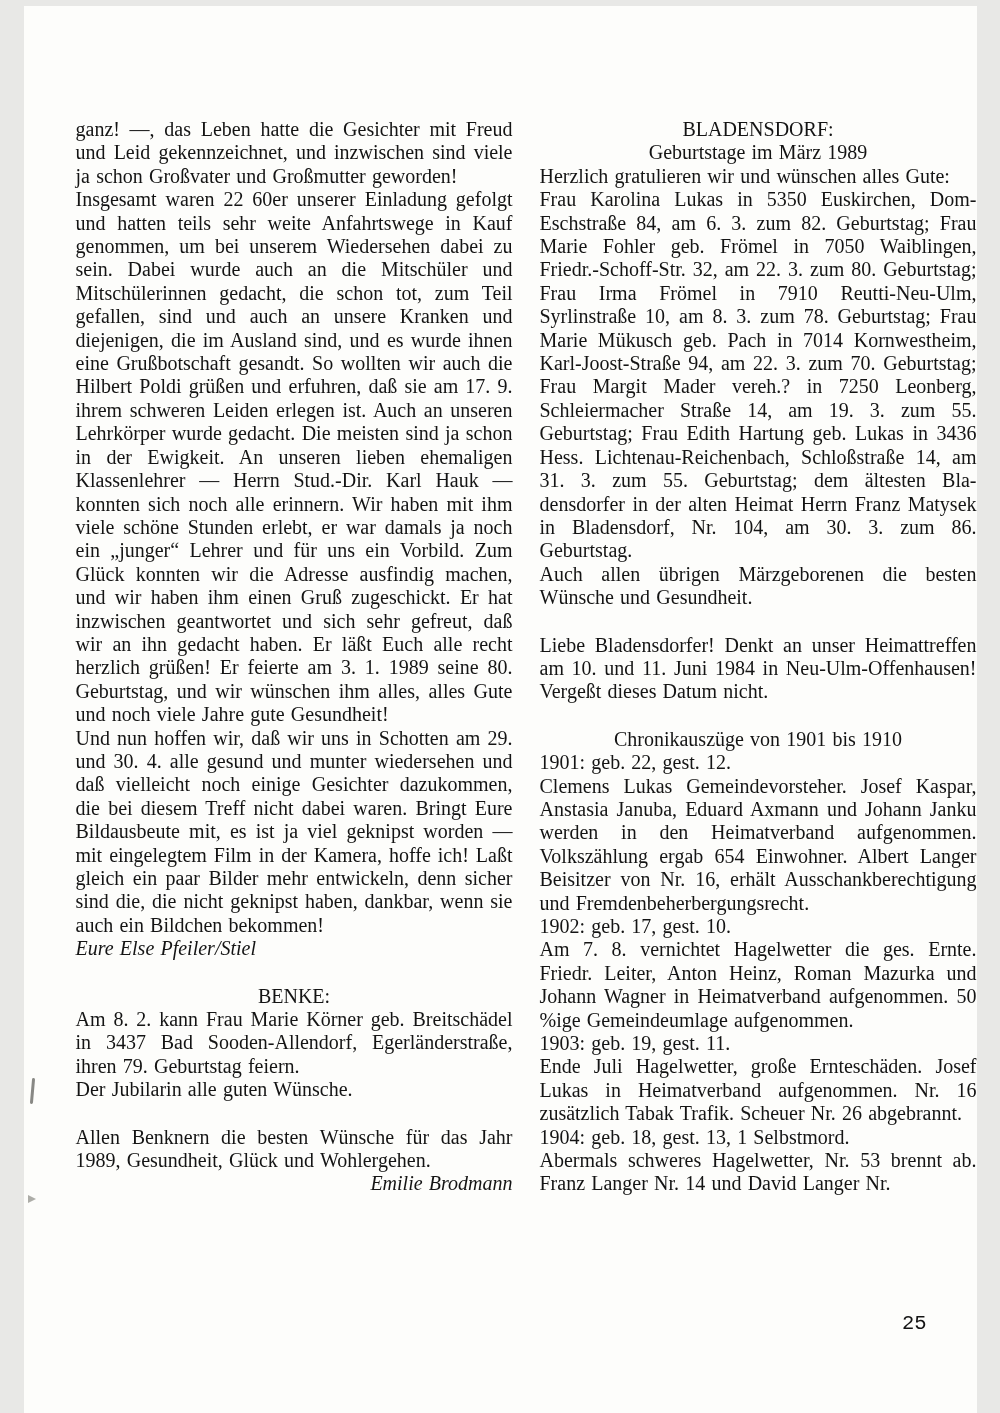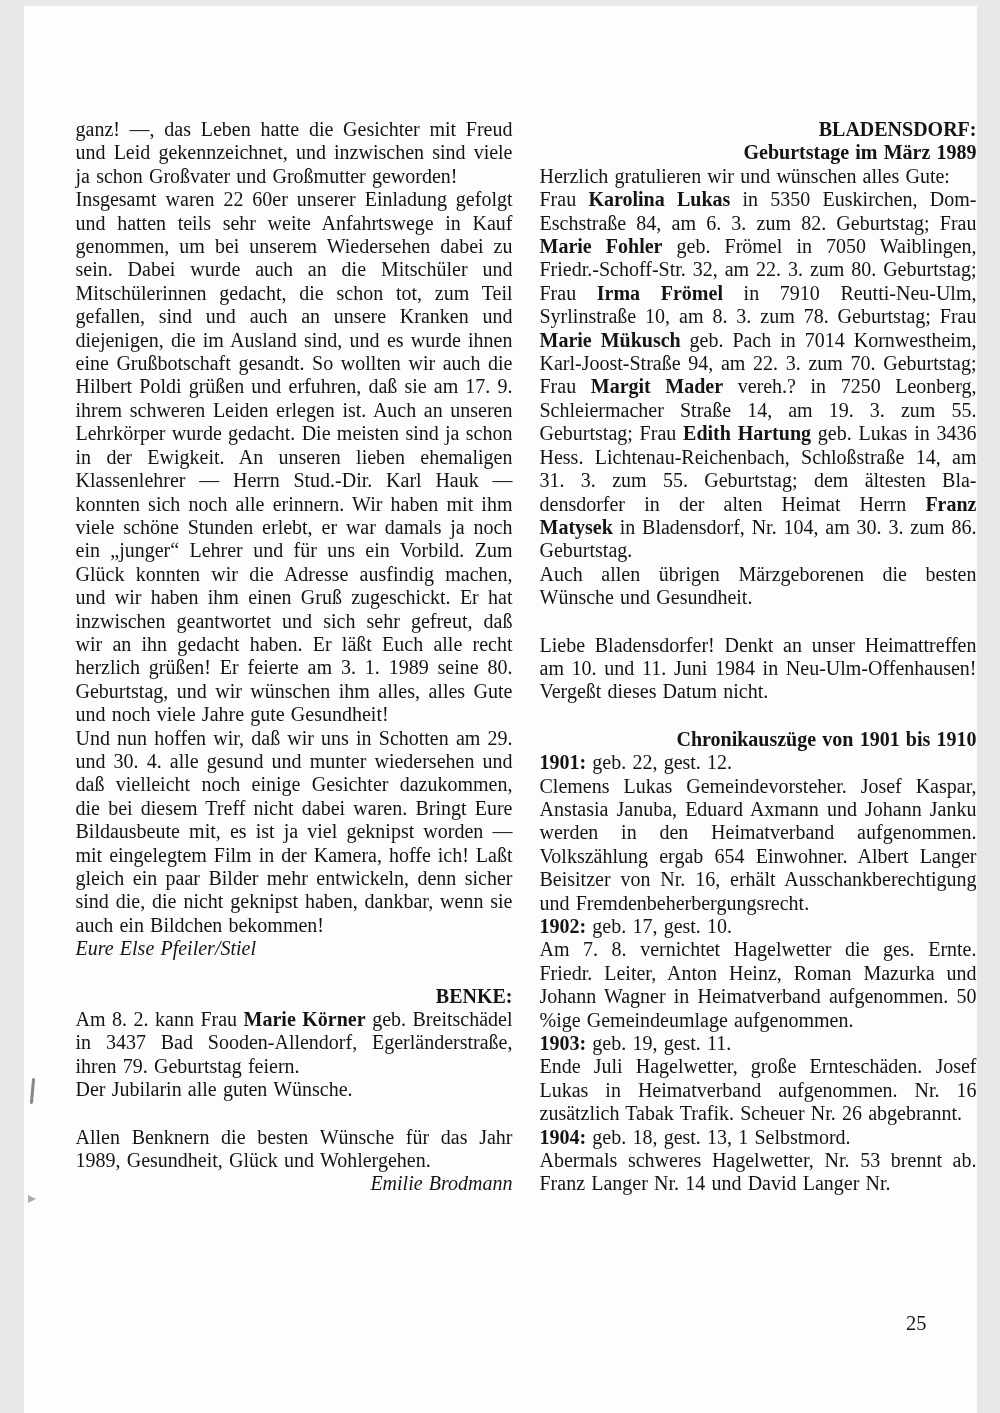--- a/index.html
+++ b/index.html
@@ -25,31 +25,32 @@
     text-align: justify;
     font-size: 20px;
     line-height: 23.4px;
     hyphens: manual;
     -webkit-hyphens: manual;
     word-spacing: 0.06em;
   }
   .col-left  { left: 52px; }
   .col-right { left: 516px; }
   .col p { margin: 0; }
-  .col p.h { font-weight: bold; text-align: right; }
+  .col p.h { font-weight: normal; text-align: center; }
   .col p.sig { text-align: left; font-style: italic; }
   .col .inline-sig { float: right; font-style: italic; }
-  .col strong { font-weight: bold; }
+  .col strong { font-weight: normal; }
   .gap { height: 24px; }
   .pageno {
     position: absolute;
     top: 1306px;
     right: 50px;
     font-size: 20.5px;
     color: #141414;
+    font-family: Liberation Mono, monospace;
   }
   .artifact-stroke {
     position: absolute;
     left: 7px;
     top: 1072px;
     width: 3px;
     height: 26px;
     background: #6a6a66;
     border-radius: 2px;
     transform: rotate(5deg);

